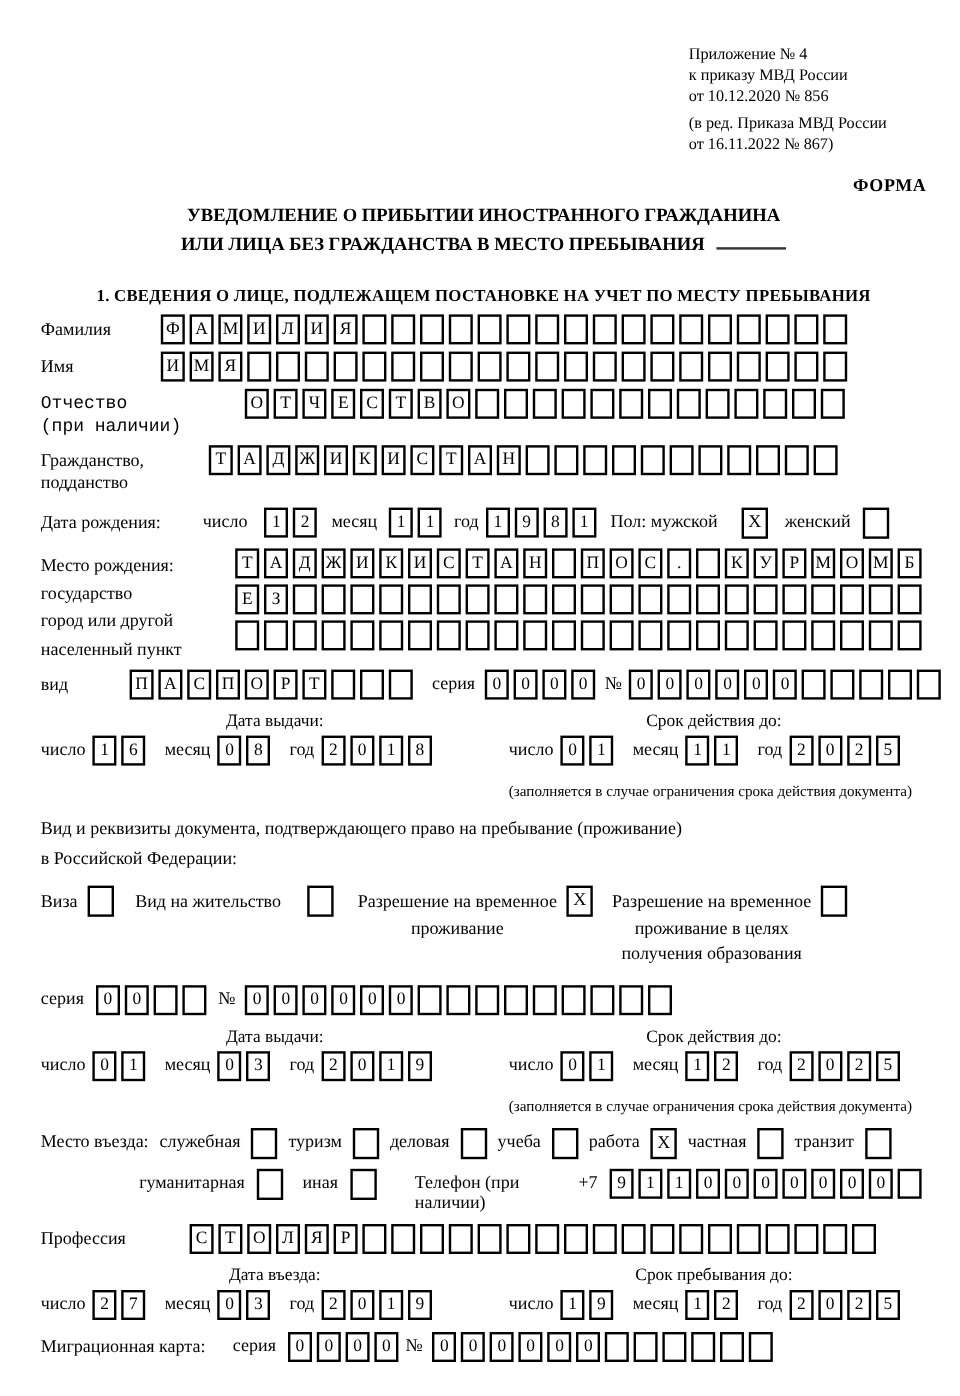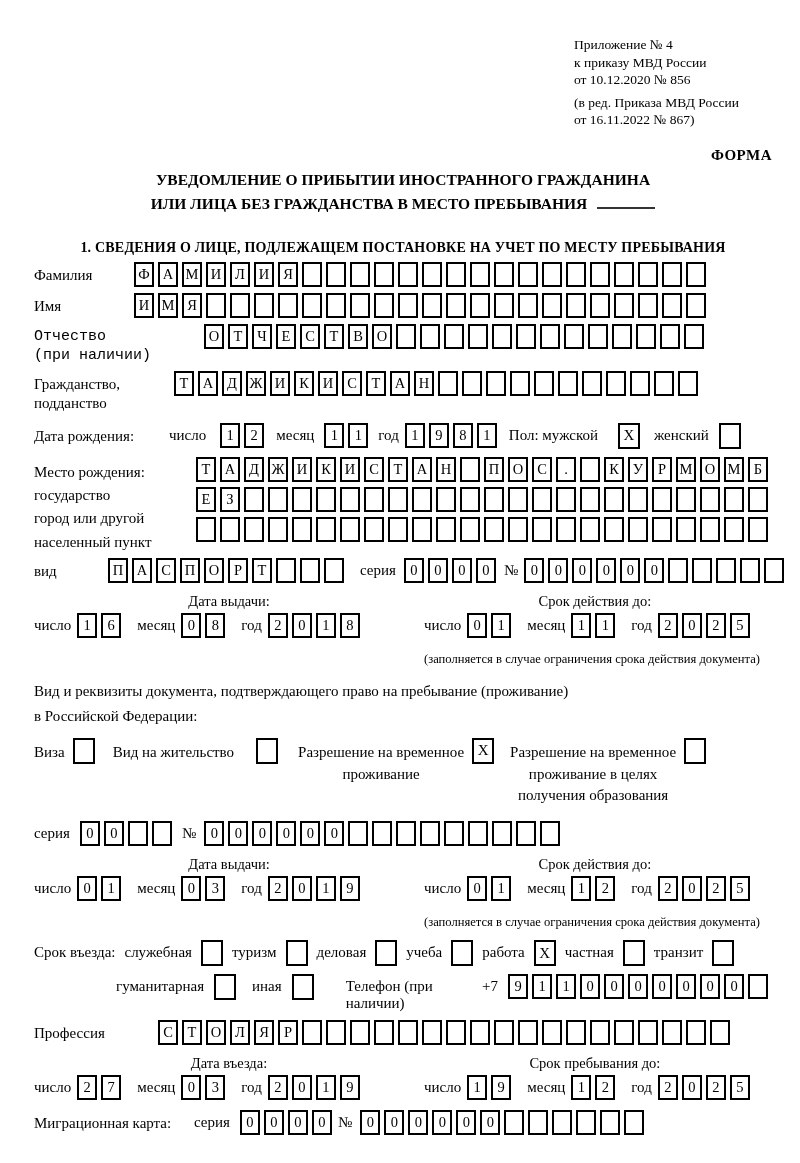--- a/index.html
+++ b/index.html
@@ -492,21 +492,21 @@
             <span class="cb">0</span>
             <span class="cb">2</span>
             <span class="cb">5</span>
           </div>
       </div>
       <div class="smallnote">(заполняется в случае ограничения срока действия документа)</div>
     </div>
   </div>
 
   <div class="row" style="margin-top:10px;column-gap:9px;">
-    <span class="slbl">Срок въезда:</span>
+    <span class="slbl">Место въезда:</span>
     <span class="slbl">служебная</span>
     <span class="chk"></span>
     <span class="slbl">туризм</span>
     <span class="chk"></span>
     <span class="slbl">деловая</span>
     <span class="chk"></span>
     <span class="slbl">учеба</span>
     <span class="chk"></span>
     <span class="slbl">работа</span>
     <span class="chk">X</span>

